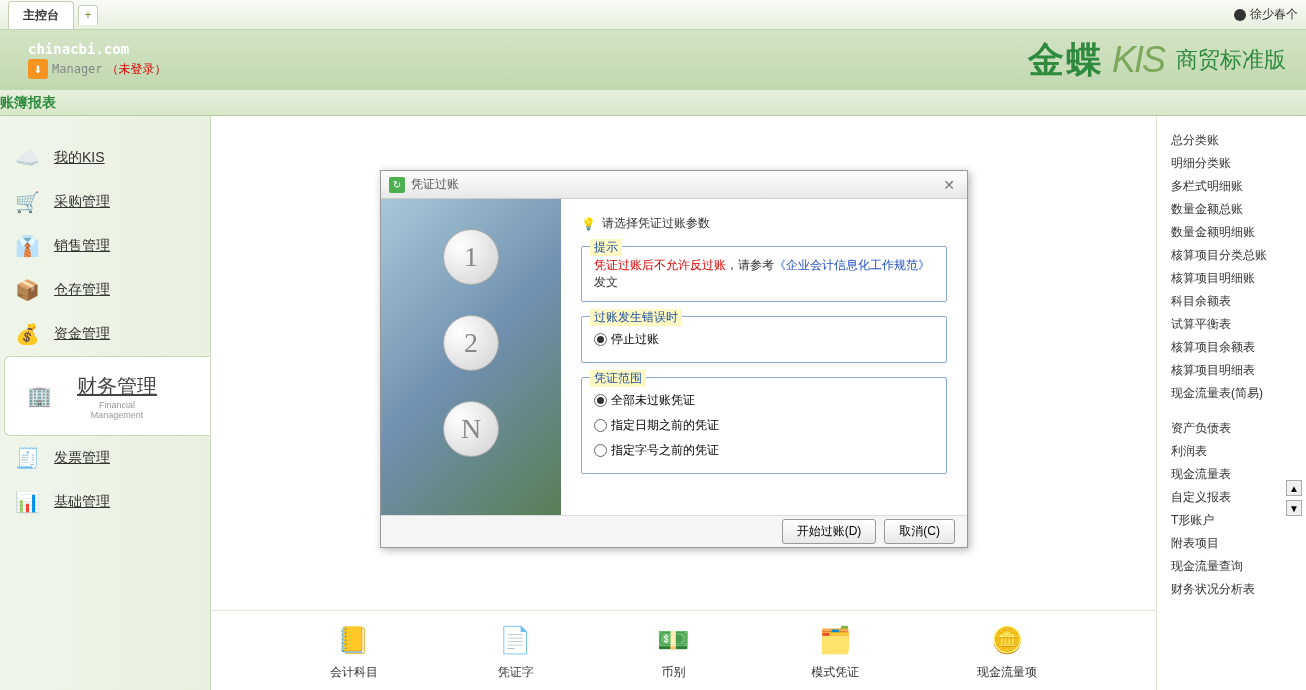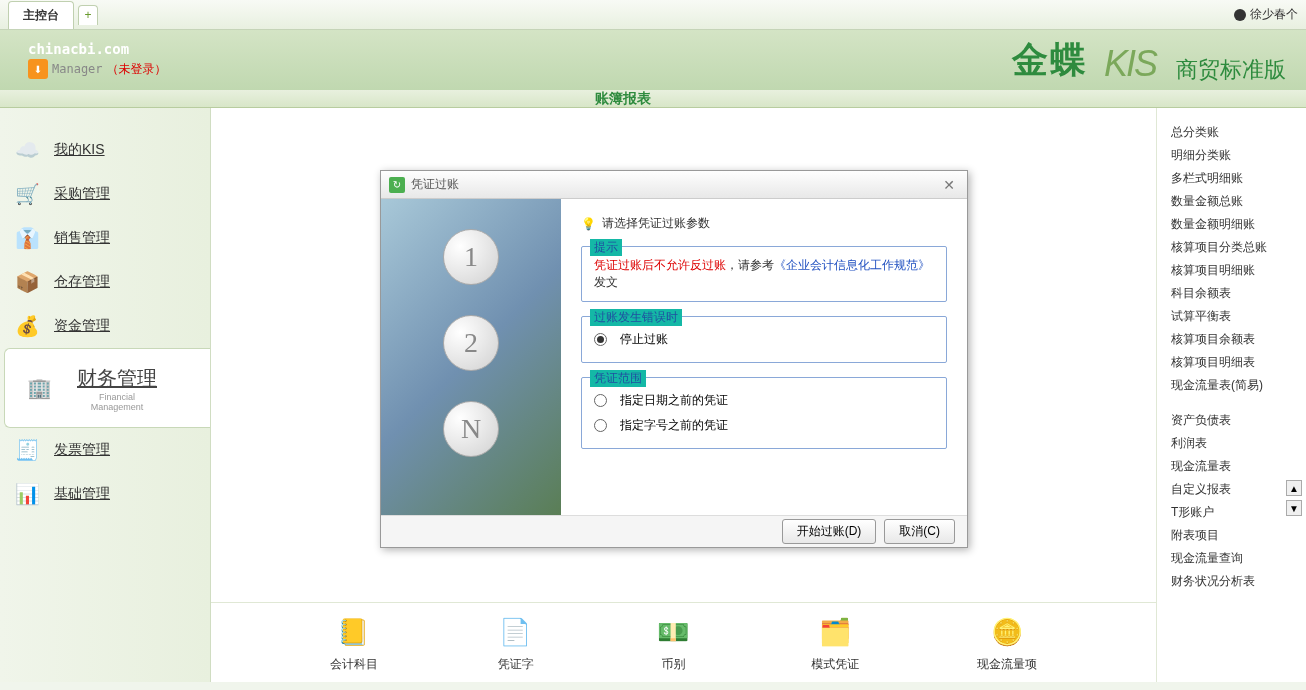--- a/index.html
+++ b/index.html
@@ -14,27 +14,27 @@
 .user-dot { width: 12px; height: 12px; border-radius: 50%; background: #333; display: inline-block; }
 
 
 .header { height: 60px; background: linear-gradient(to bottom, #d4e4c5, #c0d8b0); display: flex; justify-content: space-between; align-items: center; padding: 0 20px 0 4px; position: relative; }
 .header-left { display: flex; flex-direction: column; margin-left: 24px; }
 .domain { font-family: monospace; color: #fff; font-size: 14px; font-weight: bold; }
 .manager { display: flex; align-items: center; gap: 4px; margin-top: 2px; }
 .manager-icon { width: 20px; height: 20px; background: #f7931e; border-radius: 3px; display: flex; align-items: center; justify-content: center; color: #fff; font-size: 10px; }
 .manager-text { font-family: monospace; color: #888; }
 .manager-status { color: #d00; }
-.brand { display: flex; align-items: flex-end; gap: 16px; }
+.brand { display: flex; align-items: center; gap: 8px; }
 .brand-main { font-size: 36px; color: #2e8b3e; font-weight: bold; letter-spacing: 2px; }
 .brand-kis { font-size: 36px; color: #7ba85a; font-style: italic; font-weight: normal; letter-spacing: -2px; }
 .brand-sub { font-size: 22px; color: #2e8b3e; margin-left: 4px; }
 
 
-.section-row { height: 18px; background: linear-gradient(to bottom, #e8f0de, #d8e6c8); border-bottom: 1px solid #b8cc9f; display: flex; justify-content: center; align-items: center; padding-right: 60px; }
+.section-row { height: 26px; background: linear-gradient(to bottom, #e8f0de, #d8e6c8); border-bottom: 1px solid #b8cc9f; display: flex; justify-content: flex-start; align-items: center; padding-right: 60px; }
 .section-title { color: #2e8b3e; font-weight: bold; font-size: 14px; }
 
 
 .main { display: flex; height: calc(100% - 116px); }
 
 
 .sidebar { width: 210px; background: linear-gradient(to right, #f0f5ea, #e8f0de); padding-top: 20px; }
 .nav-item { display: flex; align-items: center; padding: 8px 10px 8px 14px; cursor: pointer; gap: 12px; }
 .nav-icon { width: 28px; height: 28px; display: flex; align-items: center; justify-content: center; font-size: 20px; }
 .nav-label { font-size: 14px; color: #333; text-decoration: underline; }
@@ -73,25 +73,25 @@
 .dialog-icon { width: 16px; height: 16px; background: #4caf50; border-radius: 2px; display: flex; align-items: center; justify-content: center; color: #fff; font-size: 10px; }
 .dialog-title-text { color: #555; }
 .dialog-close { width: 20px; height: 20px; cursor: pointer; color: #777; font-size: 14px; display: flex; align-items: center; justify-content: center; }
 .dialog-body { display: flex; height: calc(100% - 60px); }
 .dialog-left { width: 180px; background: linear-gradient(135deg, #a8c8d8 0%, #7090b0 50%, #5a7e55 100%); position: relative; display: flex; flex-direction: column; align-items: center; padding-top: 30px; gap: 30px; }
 .step-circle { width: 56px; height: 56px; border-radius: 50%; background: radial-gradient(circle at 30% 30%, #fff, #d0d0d0); border: 1px solid #aaa; display: flex; align-items: center; justify-content: center; font-size: 28px; color: #888; font-family: Georgia, serif; }
 .dialog-right { flex: 1; padding: 16px 20px; }
 .prompt { display: flex; align-items: center; gap: 6px; margin-bottom: 14px; color: #333; }
 .prompt-icon { color: #888; }
 .fieldset { border: 1px solid #8aa8d8; border-radius: 2px; padding: 10px 12px; margin-bottom: 14px; position: relative; }
-.fieldset-legend { position: absolute; top: -8px; left: 8px; background: #14b8a6; padding: 0 4px; color: #2050a0; font-size: 12px; }
+.fieldset-legend { position: absolute; top: -8px; left: 8px; background: #fef9c3; padding: 0 4px; color: #2050a0; font-size: 12px; }
 .hint-text { color: #333; }
 .hint-red { color: #d00; }
 .hint-link { color: #2050c0; cursor: pointer; }
-.radio-row { display: flex; align-items: center; gap: 13px; padding: 4px 0; cursor: pointer; }
+.radio-row { display: flex; align-items: center; gap: 4px; padding: 4px 0; cursor: pointer; }
 .radio { width: 13px; height: 13px; border-radius: 50%; border: 1px solid #666; display: flex; align-items: center; justify-content: center; }
 .radio.checked::after { content: ''; width: 7px; height: 7px; border-radius: 50%; background: #333; }
 .dialog-footer { height: 32px; border-top: 1px solid #ddd; display: flex; justify-content: flex-end; align-items: center; gap: 8px; padding: 0 12px; background: #f5f5f5; }
 .btn { padding: 3px 14px; border: 1px solid #999; background: linear-gradient(to bottom, #fff, #e8e8e8); border-radius: 3px; cursor: pointer; font-size: 12px; }
 
 
 .ic { display: inline-flex; width: 100%; height: 100%; align-items: center; justify-content: center; }
 </style>
 </head>
 <body>
@@ -280,20 +280,24 @@
           <div class="fieldset-legend">过账发生错误时</div>
           <div class="radio-row">
             <span class="radio checked"></span>
             <span>停止过账</span>
           </div>
         </div>
 
         <div class="fieldset">
           <div class="fieldset-legend">凭证范围</div>
           <div class="radio-row">
+            <span class="radio checked"></span>
+            <span>全部未过账凭证</span>
+          </div>
+          <div class="radio-row">
             <span class="radio"></span>
             <span>指定日期之前的凭证</span>
           </div>
           <div class="radio-row">
             <span class="radio"></span>
             <span>指定字号之前的凭证</span>
           </div>
         </div>
       </div>
     </div>

